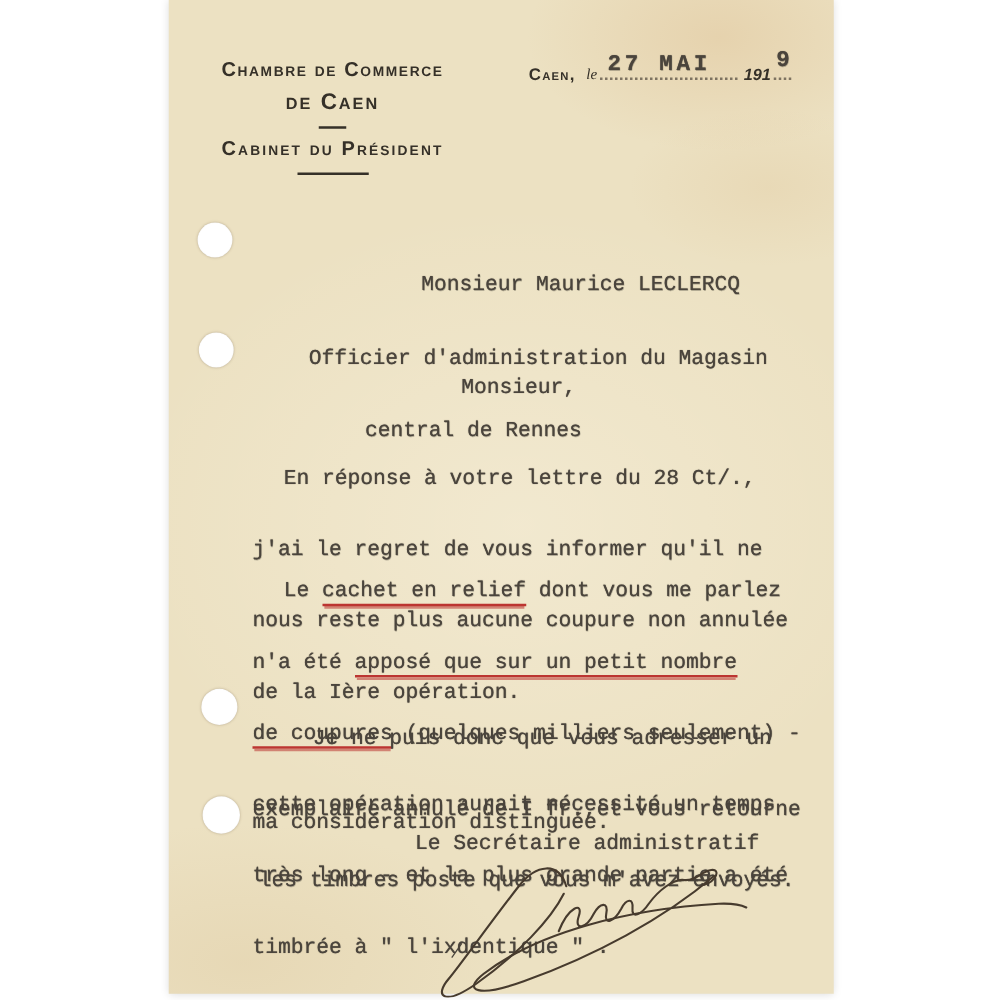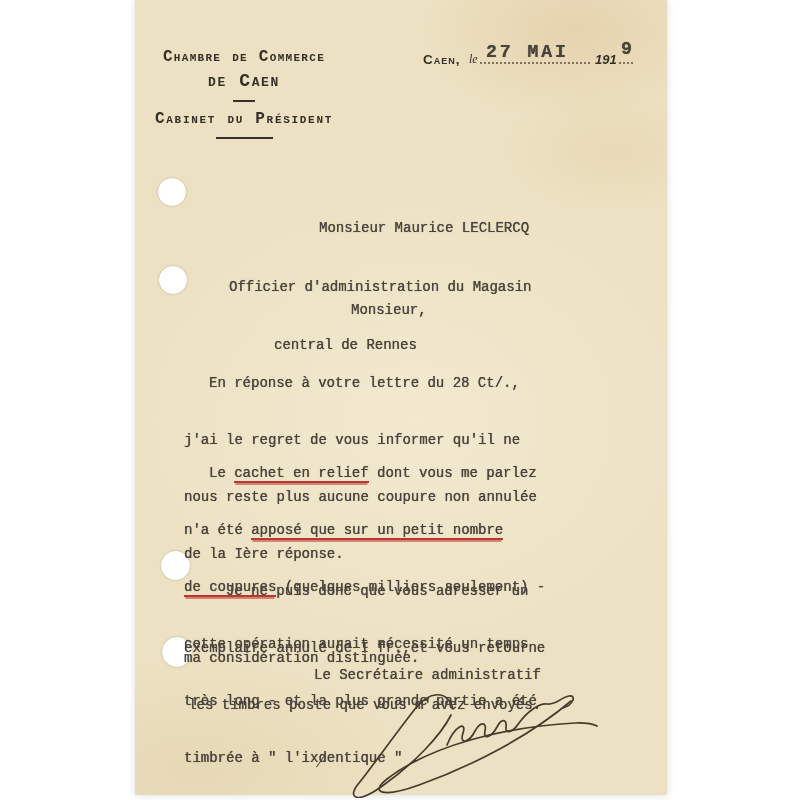--- a/index.html
+++ b/index.html
@@ -21,22 +21,22 @@
   }
   
   .hole{position:absolute;background:#fff;border-radius:50%;
         box-shadow:0 0 2px rgba(120,100,70,0.45), inset 0 0 1px rgba(0,0,0,0.08);}
   .hole.h1{left:23px;top:178px;width:28px;height:28px;}
   .hole.h2{left:24px;top:266px;width:28px;height:28px;}
   .hole.h3{left:26px;top:551px;width:29px;height:29px;}
   .hole.h4{left:27px;top:637px;width:30px;height:30px;}
 
   
-  .letterhead{position:absolute;left:4px;top:48px;width:210px;text-align:center;
-              color:var(--ink-print);font-family:Liberation Mono, monospace;}
+  .letterhead{position:absolute;left:26px;top:48px;width:210px;text-align:center;
+              color:var(--ink-print);}
   .lh1{font-variant:small-caps;font-weight:600;font-size:16px;letter-spacing:1.3px;}
   .lh2{font-variant:small-caps;font-weight:600;font-size:18px;letter-spacing:1.6px;margin-top:5px;}
   .rule1{width:22px;height:2px;background:var(--ink-print);margin:9px auto 8px auto;}
   .lh3{font-variant:small-caps;font-weight:600;font-size:16px;letter-spacing:1.7px;}
   .rule2{width:57px;height:2px;background:var(--ink-print);margin:9px auto 0 auto;}
 
   
   .typed{font-family:"Liberation Mono","DejaVu Sans Mono",monospace;
          color:var(--ink-typed);
          text-shadow:0 0 0.7px rgba(74,68,60,0.85), 0.4px 0.4px 0.4px rgba(74,68,60,0.30);}
@@ -50,21 +50,21 @@
   .dl-dots{position:absolute;left:57px;bottom:6px;width:110px;
            border-bottom:2px dotted rgba(90,80,68,0.75);}
   .dl-date{position:absolute;left:63px;bottom:8px;font-size:18px;letter-spacing:3px;font-weight:bold;}
   .dl-year{position:absolute;left:172px;bottom:3px;font-family:Liberation Sans, sans-serif;
            font-style:italic;font-weight:bold;font-size:13px;}
   .dl-dots2{position:absolute;left:196px;bottom:6px;width:14px;
             border-bottom:2px dotted rgba(90,80,68,0.75);}
   .dl-digit{position:absolute;left:198px;bottom:11px;font-size:18px;font-weight:bold;}
 
   
-  .tblock{position:absolute;left:49px;font-size:14px;line-height:19px;white-space:pre;}
+  .tblock{position:absolute;left:67px;font-size:17px;line-height:19px;white-space:pre;}
   .line{white-space:pre;}
   .recipient{top:180px;line-height:19.5px;}
   .r1{padding-left:135px;} .r2{padding-left:45px;} .r3{padding-left:90px;}
   .salutation{top:301px;padding-left:167px;}
   .para1{top:336px;} .para2{top:426px;} .para3{top:544px;text-align:center;} .para4{top:611px;}
   .closing{top:666px;padding-left:130px;}
   .ind{padding-left:25px;}
 
   .redline{border-bottom:2.5px solid var(--underline-red);
            box-shadow:0 3.5px 0 -1.5px rgba(188,53,49,0.55);}
@@ -107,21 +107,21 @@
     <div class="line r2">Officier d'administration du Magasin</div>
     <div class="line r3">central de Rennes</div>
   </div>
 
   <div class="tblock typed salutation">Monsieur,</div>
 
   <div class="tblock typed para1">
     <div class="line ind">En réponse à votre lettre du 28 Ct/.,</div>
     <div class="line">j'ai le regret de vous informer qu'il ne</div>
     <div class="line">nous reste plus aucune coupure non annulée</div>
-    <div class="line">de la Ière réponse.</div>
+    <div class="line">de la Ière opération.</div>
   </div>
 
   <div class="tblock typed para2">
     <div class="line ind"><span>Le </span><span class="redline">cachet en relief</span><span> dont vous me parlez</span></div>
     <div class="line"><span>n'a été </span><span class="redline">apposé que sur un petit nombre</span></div>
     <div class="line"><span class="redline">de coupures</span><span> (quelques milliers seulement) -</span></div>
     <div class="line">cette opération aurait nécessité un temps</div>
     <div class="line">très long - et la plus grande partie a été</div>
     <div class="line"><span>timbrée à " l'i</span><span class="struck">x</span><span>dentique " .</span></div>
   </div>

